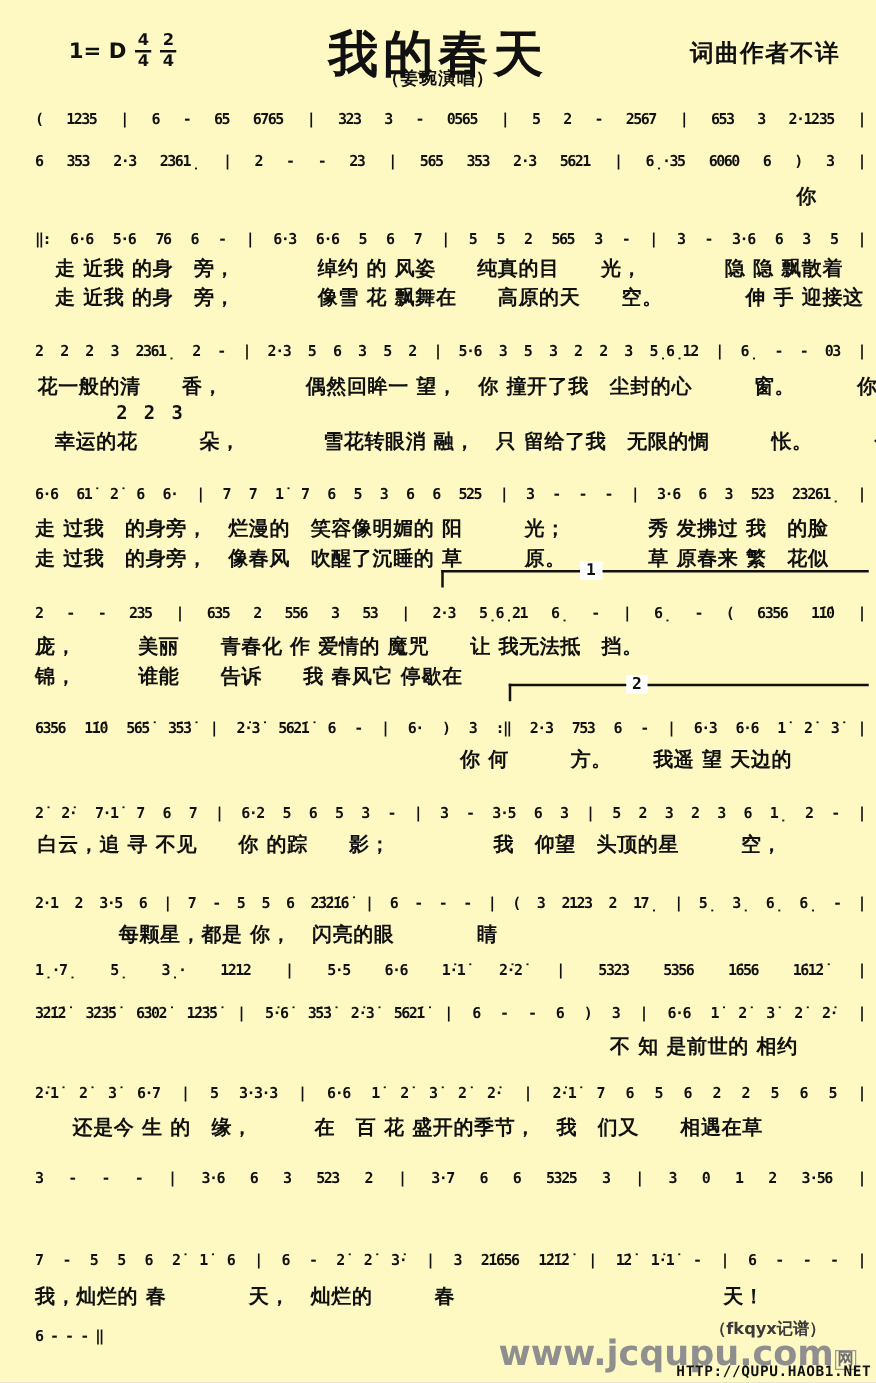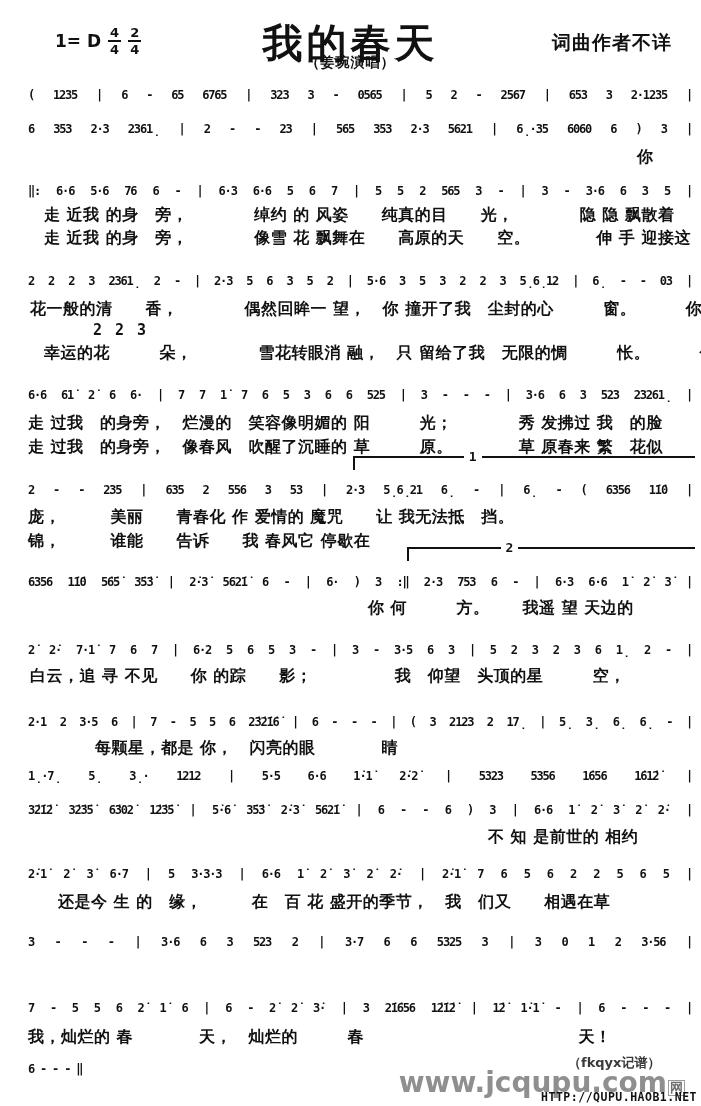--- a/index.html
+++ b/index.html
@@ -1,18 +1,18 @@
 <!DOCTYPE html>
 <html><head>
 <meta charset="utf-8">
 <style>
   html,body { margin:0; padding:0; background:#d8d8d8; }
   #page {
     position:relative; width:701px; height:1106px; margin:0 auto;
-    background:#ffffff; color:#111; overflow:hidden;
+    background:#fef9c3; color:#111; overflow:hidden;
     font-family:"DejaVu Sans", sans-serif;
   }
   .notes {
     position:absolute; left:28px; width:664px;
     font-family:"DejaVu Sans Mono", monospace;
     font-weight:bold; font-size:12px; line-height:22px;
     letter-spacing:-1.2px;
     text-align:justify; text-align-last:justify;
     white-space:nowrap;
   }

